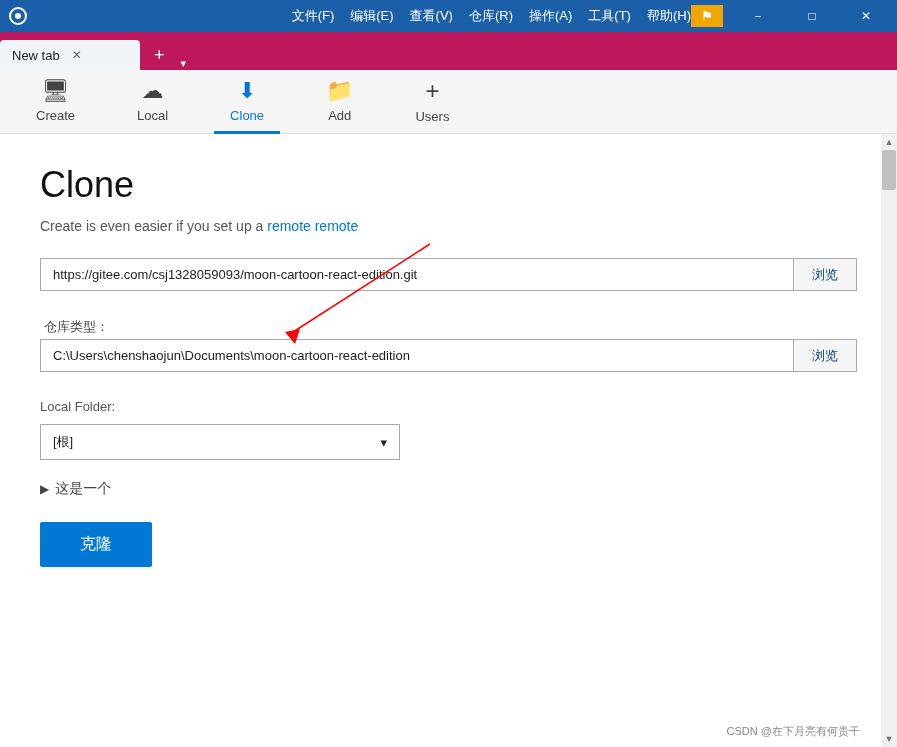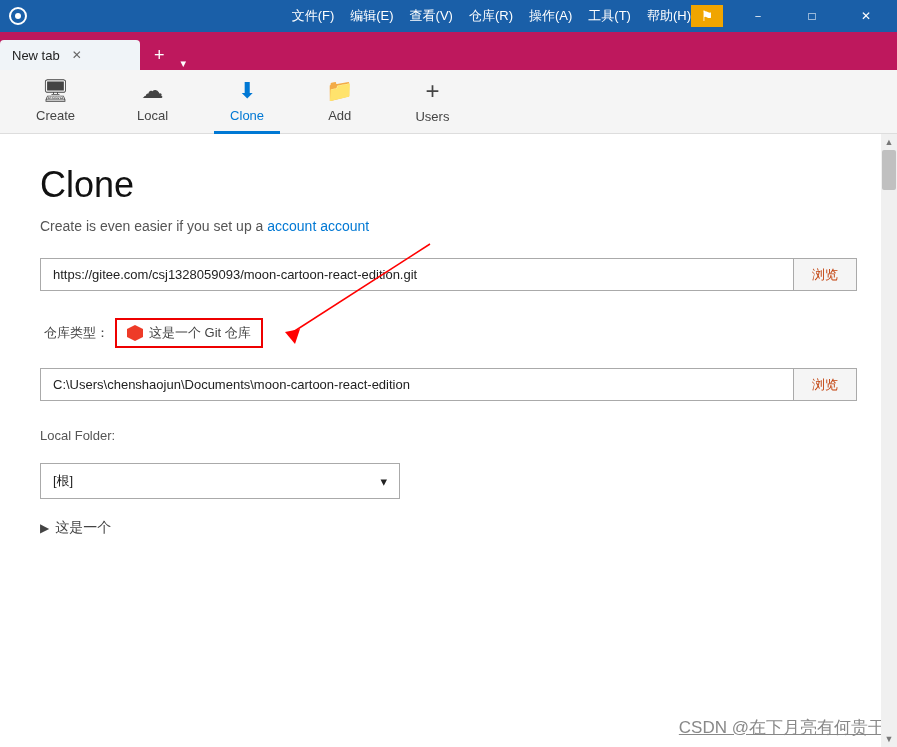--- a/index.html
+++ b/index.html
@@ -100,44 +100,44 @@
       background: white;
       color: #222;
     }
     .browse-btn {
       border: 1px solid #aaa;
       border-left: none;
       background: #f5f5f5;
       padding: 0 18px;
       font-size: 13px;
       cursor: pointer;
-      color: #c2410c;
+      color: #0c4a6e;
       white-space: nowrap;
     }
 
     .repo-type {
       display: flex; align-items: center; gap: 6px;
-      font-size: 13px; color: #444; margin-bottom: 20px; margin-top: 4px;
+      font-size: 13px; color: #444; margin-bottom: 3px; margin-top: 4px;
       padding-left: 4px;
     }
     .git-icon {
       width: 16px; height: 16px;
       background: #ee3b28;
       clip-path: polygon(50% 0%, 100% 25%, 100% 75%, 50% 100%, 0% 75%, 0% 25%);
       display: inline-block;
       flex-shrink: 0;
     }
     .repo-type-box {
       border: 2px solid #e00;
       padding: 4px 10px;
       display: flex; align-items: center; gap: 6px;
     }
 
     .label-text {
-      font-size: 13px; color: #555; margin-bottom: 20px;
+      font-size: 13px; color: #555; margin-bottom: 10px;
     }
     .select-field {
       border: 1px solid #aaa;
       padding: 8px 12px;
       font-size: 13px;
       width: 360px;
       background: white;
       color: #222;
       display: flex; align-items: center; justify-content: space-between;
       cursor: pointer;
@@ -170,22 +170,22 @@
       font-size: 9px; color: #777; cursor: pointer; flex-shrink: 0;
     }
     .scroll-track { flex: 1; width: 100%; position: relative; }
     .scroll-thumb {
       position: absolute; top: 0; left: 1px; right: 1px;
       height: 40px; background: #c0c0c0; border-radius: 2px;
     }
 
     
     .watermark {
-      position: absolute; bottom: 8px; right: 12px;
-      font-size: 17px; color: #888; text-decoration: underline;
+      position: absolute; bottom: 8px; right: 37px;
+      font-size: 11px; color: #888;
     }
   </style>
 </head>
 <body>
 
 <div class="titlebar">
   <div class="titlebar-logo">
     <svg viewBox="0 0 20 20" fill="white">
         <circle cx="10" cy="10" r="8" fill="none" stroke="white" stroke-width="2"></circle>
         <circle cx="10" cy="10" r="3" fill="white"></circle>
@@ -239,36 +239,32 @@
   <div class="nav-item">
     <span class="nav-icon" style="font-size:24px;font-weight:300;">+</span>
     <span>Users</span>
   </div>
 </div>
 
 <div class="content" style="position:relative;">
   <h1 class="clone-title">Clone</h1>
   <p class="clone-subtitle">
     <span>Create is even easier if you set up a</span>
-    <a href="#">account account</a>
+    <a href="#">remote remote</a>
   </p>
 
   
   <div class="input-row">
     <input class="input-field" type="text" value="https://gitee.com/csj1328059093/moon-cartoon-react-edition.git" style="">
     <button class="browse-btn">浏览</button>
   </div>
 
   
   <div class="repo-type">
     <span>仓库类型：</span>
-    <div class="repo-type-box">
-      <span class="git-icon"></span>
-      <span>这是一个 Git 仓库</span>
-    </div>
   </div>
 
   
   <svg style="position:absolute;top:100px;left:230px;pointer-events:none;" width="220" height="120">
     <line x1="200" y1="10" x2="60" y2="100" stroke="red" stroke-width="1.5"></line>
     <polygon points="55,98 65,110 70,95" fill="red"></polygon>
   </svg>
 
   
   <div class="input-row">
@@ -287,20 +283,21 @@
     </div>
   </div>
 
   
   <div class="advanced-row" style="margin-top:20px;">
     <span style="font-size:12px;">▶</span>
     <span>这是一个</span>
   </div>
 
   
+  <button class="clone-btn">克隆</button>
 
   
   <div class="watermark">CSDN @在下月亮有何贵干</div>
 </div>
 
 <div class="scrollbar" style="position:fixed;right:0;top:134px;height:613px;">
   <div class="scroll-arrow">▲</div>
   <div class="scroll-track">
     <div class="scroll-thumb"></div>
   </div>

